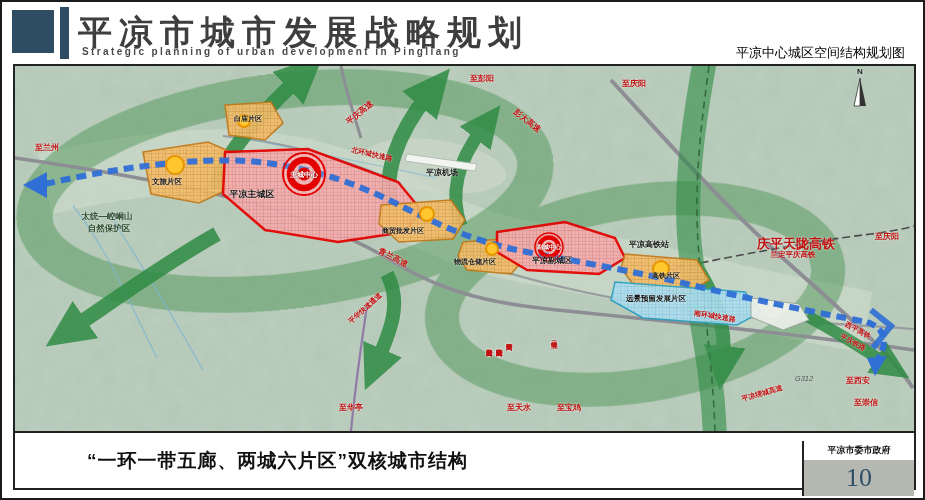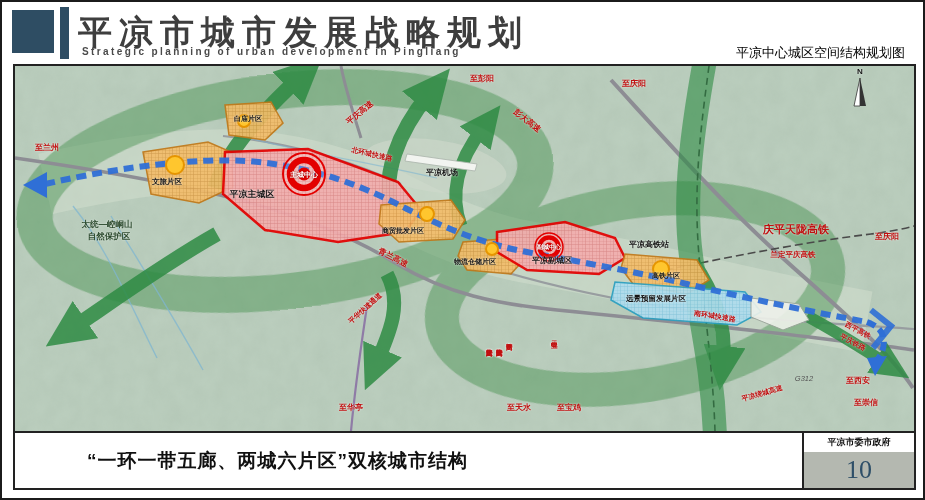--- a/index.html
+++ b/index.html
@@ -10,28 +10,28 @@
   .title{position:absolute;left:76px;top:8px;font-size:34px;font-weight:bold;letter-spacing:7px;color:#3e3e3e;white-space:nowrap;}
   .title-en{position:absolute;left:80px;top:44px;font-size:10px;font-weight:bold;letter-spacing:2.4px;color:#4a4a4a;white-space:nowrap;}
   .map-caption{position:absolute;right:18px;top:42px;font-size:13px;color:#000;white-space:nowrap;}
   
   .map{position:absolute;left:11px;top:62px;width:903px;height:369px;border:2px solid #222;box-sizing:border-box;background:#bccfbf;overflow:hidden;}
   .map svg{position:absolute;left:0;top:0;}
   
   .ml{position:absolute;transform:translate(-50%,-50%);white-space:nowrap;line-height:1;z-index:5;}
   .red{color:#c01010;font-size:8px;font-weight:bold;text-shadow:0 0 2px rgba(255,255,255,.85);}
   .blk{color:#141414;font-size:8px;font-weight:bold;text-shadow:0 0 2px rgba(255,255,255,.85);}
-  .grn{color:#2c4a2e;font-size:8.5px;font-weight:bold;text-shadow:0 0 2px rgba(255,255,255,.7);margin-top:8px;}
+  .grn{color:#2c4a2e;font-size:8.5px;font-weight:bold;text-shadow:0 0 2px rgba(255,255,255,.7);}
   .gray{color:#555;font-size:7.5px;font-style:italic;font-weight:normal;margin-top:40px;}
   .core{color:#fff;font-size:6.5px;font-weight:bold;text-shadow:0 0 2px rgba(120,0,0,.95);}
   .v{writing-mode:vertical-rl;text-orientation:upright;font-size:6.5px;letter-spacing:0;}
   
   .footer{position:absolute;left:11px;top:431px;width:903px;height:57px;border:2px solid #222;border-top:none;box-sizing:border-box;background:#fff;}
   .footer-caption{position:absolute;left:72px;top:50%;transform:translateY(-50%);font-size:19px;font-weight:bold;color:#101010;letter-spacing:1px;white-space:nowrap;}
-  .org-box{position:absolute;right:0;top:0;width:112px;height:100%;border-left:2px solid #222;box-sizing:border-box;}
+  .org-box{position:absolute;right:0;top:8px;width:112px;height:100%;border-left:2px solid #222;box-sizing:border-box;}
   .org-name{height:19px;border-bottom:1.5px solid #222;display:flex;align-items:center;justify-content:center;font-size:9px;font-weight:bold;font-family:"Liberation Serif",serif;color:#111;background:#fff;}
   .page-num{position:absolute;left:0;right:0;top:19px;bottom:0;background:#b4b8b0;display:flex;align-items:center;justify-content:center;font-family:"Liberation Serif",serif;font-weight:normal;font-size:26px;color:#2e4f68;}
 </style>
 </head>
 <body>
 
 <div class="page">
 
   <div class="logo-square"></div>
   <div class="logo-bar"></div>
@@ -180,21 +180,21 @@
     <span class="ml blk" style="left:388px;top:164px;font-size:7px">商贸批发片区</span>
     <span class="ml red" style="left:378px;top:192px;transform:translate(-50%,-50%) rotate(27deg)">青兰高速</span>
     <span class="ml blk" style="left:460px;top:195px;font-size:7px">物流仓储片区</span>
     <span class="ml core" style="left:534px;top:181px;font-size:6px">副城中心</span>
     <span class="ml blk" style="left:537px;top:195px">平凉副城区</span>
     <span class="ml blk" style="left:634px;top:179px">平凉高铁站</span>
     <span class="ml blk" style="left:651px;top:209px;font-size:7px">高铁片区</span>
     <span class="ml blk" style="left:641px;top:233px;font-size:7.5px">远景预留发展片区</span>
     <span class="ml red" style="left:700px;top:250px;font-size:7px;transform:translate(-50%,-50%) rotate(9deg)">南环城快速路</span>
     <span class="ml red" style="left:350px;top:242px;font-size:7px;transform:translate(-50%,-50%) rotate(-42deg)">平华快速通道</span>
-    <span class="ml red" style="left:781px;top:163px;font-size:11px">庆平天陇高铁</span>
+    <span class="ml red" style="left:781px;top:177px;font-size:13px">庆平天陇高铁</span>
     <span class="ml red" style="left:778px;top:189px;font-size:7.5px">兰定平庆高铁</span>
     <span class="ml red" style="left:872px;top:171px">至庆阳</span>
     <span class="ml gray" style="left:789px;top:273px">G312</span>
     <span class="ml red" style="left:843px;top:264px;font-size:7px;transform:translate(-50%,-50%) rotate(28deg)">西平高铁</span>
     <span class="ml red" style="left:838px;top:276px;font-size:7px;transform:translate(-50%,-50%) rotate(28deg)">平庆铁路</span>
     <span class="ml red" style="left:747px;top:327px;font-size:7px;transform:translate(-50%,-50%) rotate(-16deg)">平凉绕城高速</span>
     <span class="ml red" style="left:843px;top:315px">至西安</span>
     <span class="ml red" style="left:851px;top:337px">至崇信</span>
     <span class="ml red" style="left:336px;top:342px">至华亭</span>
     <span class="ml red" style="left:504px;top:342px">至天水</span>

